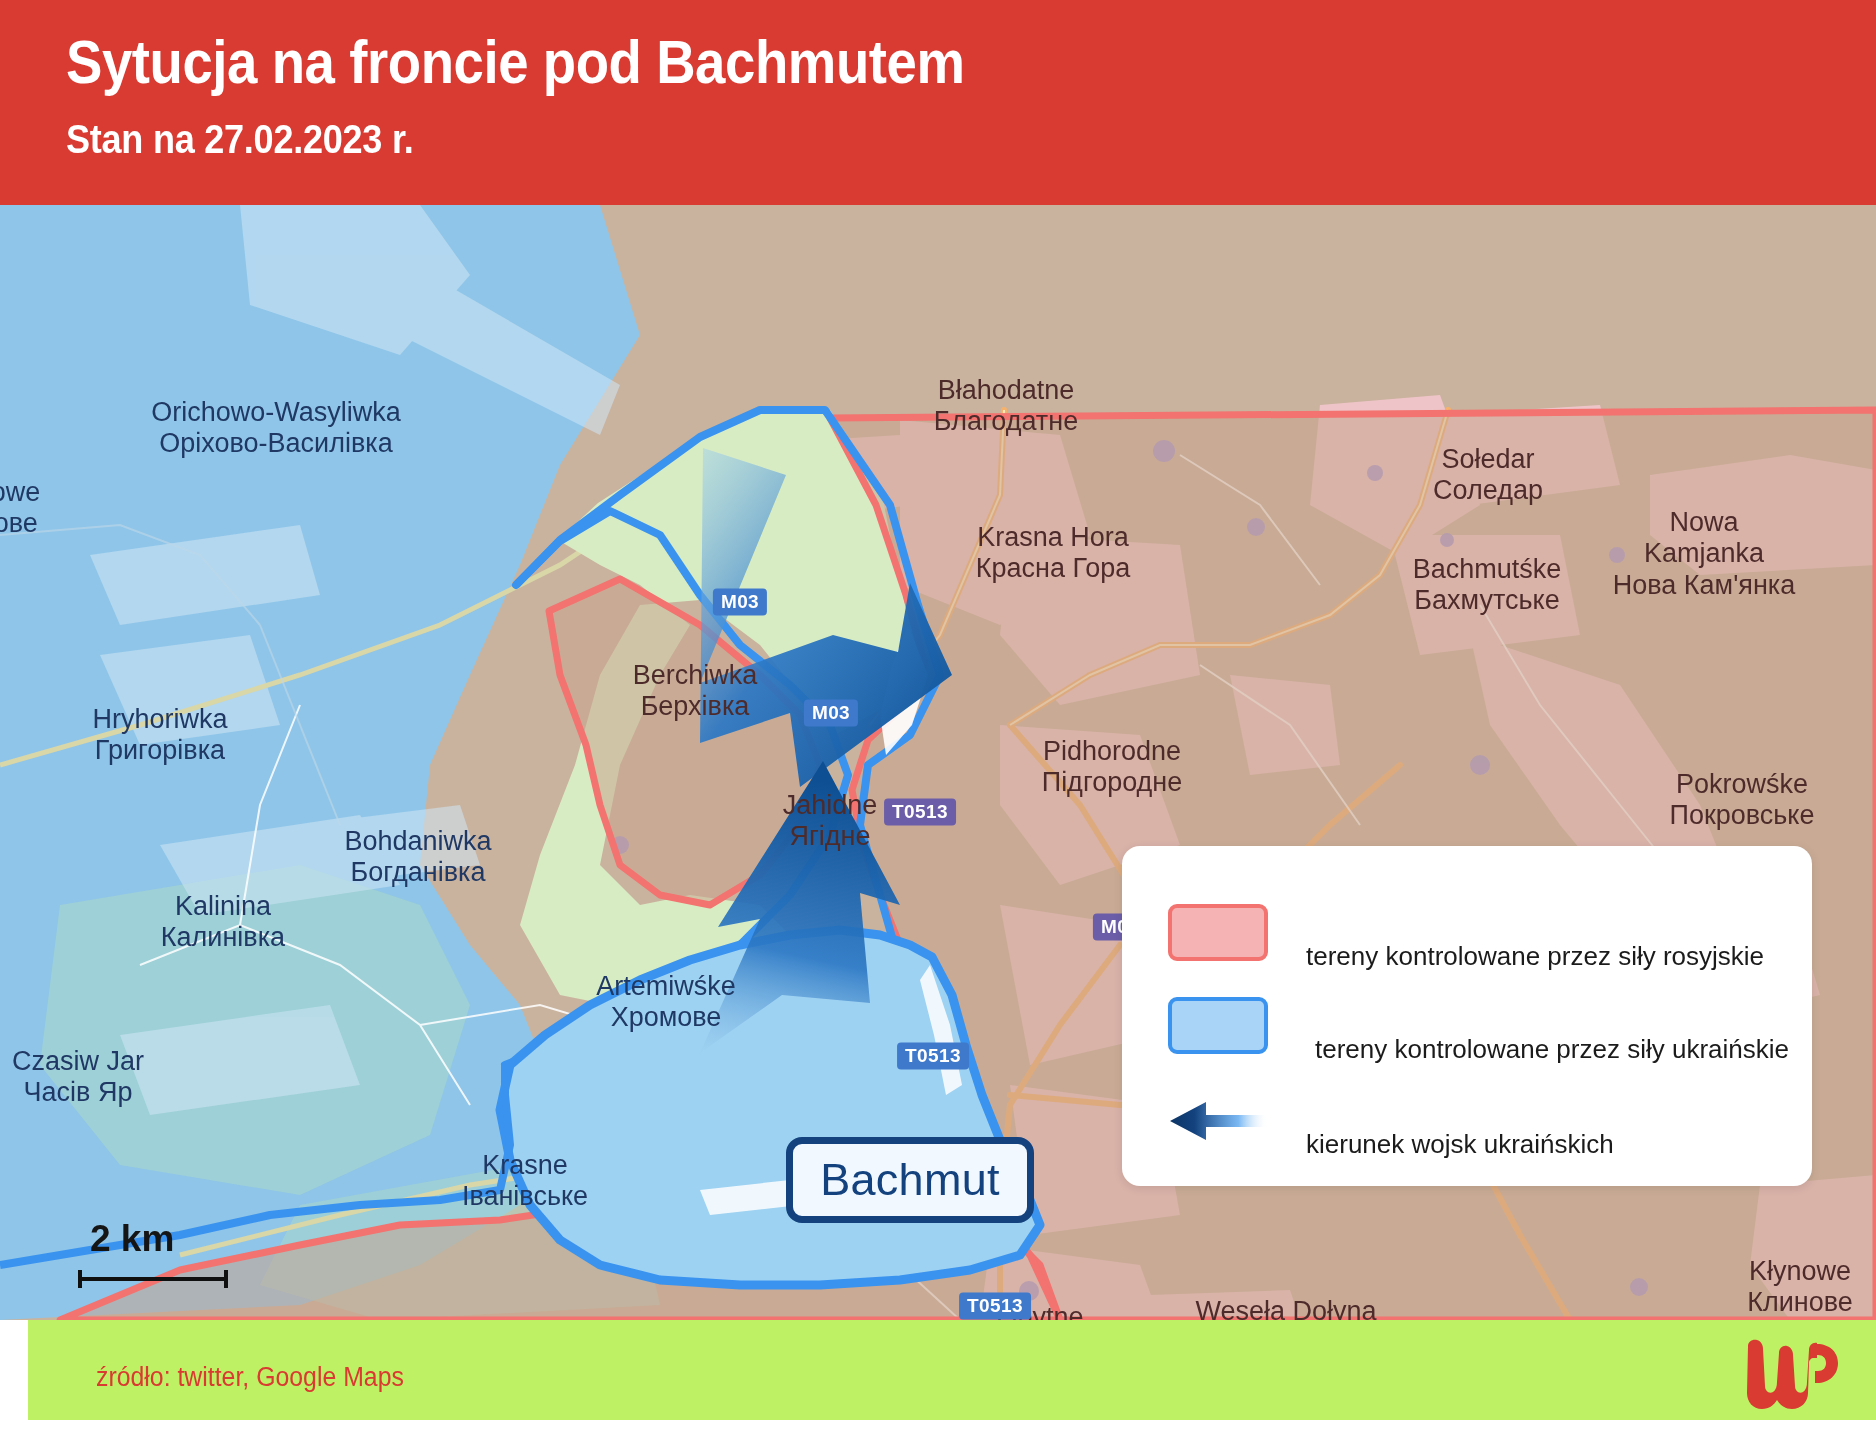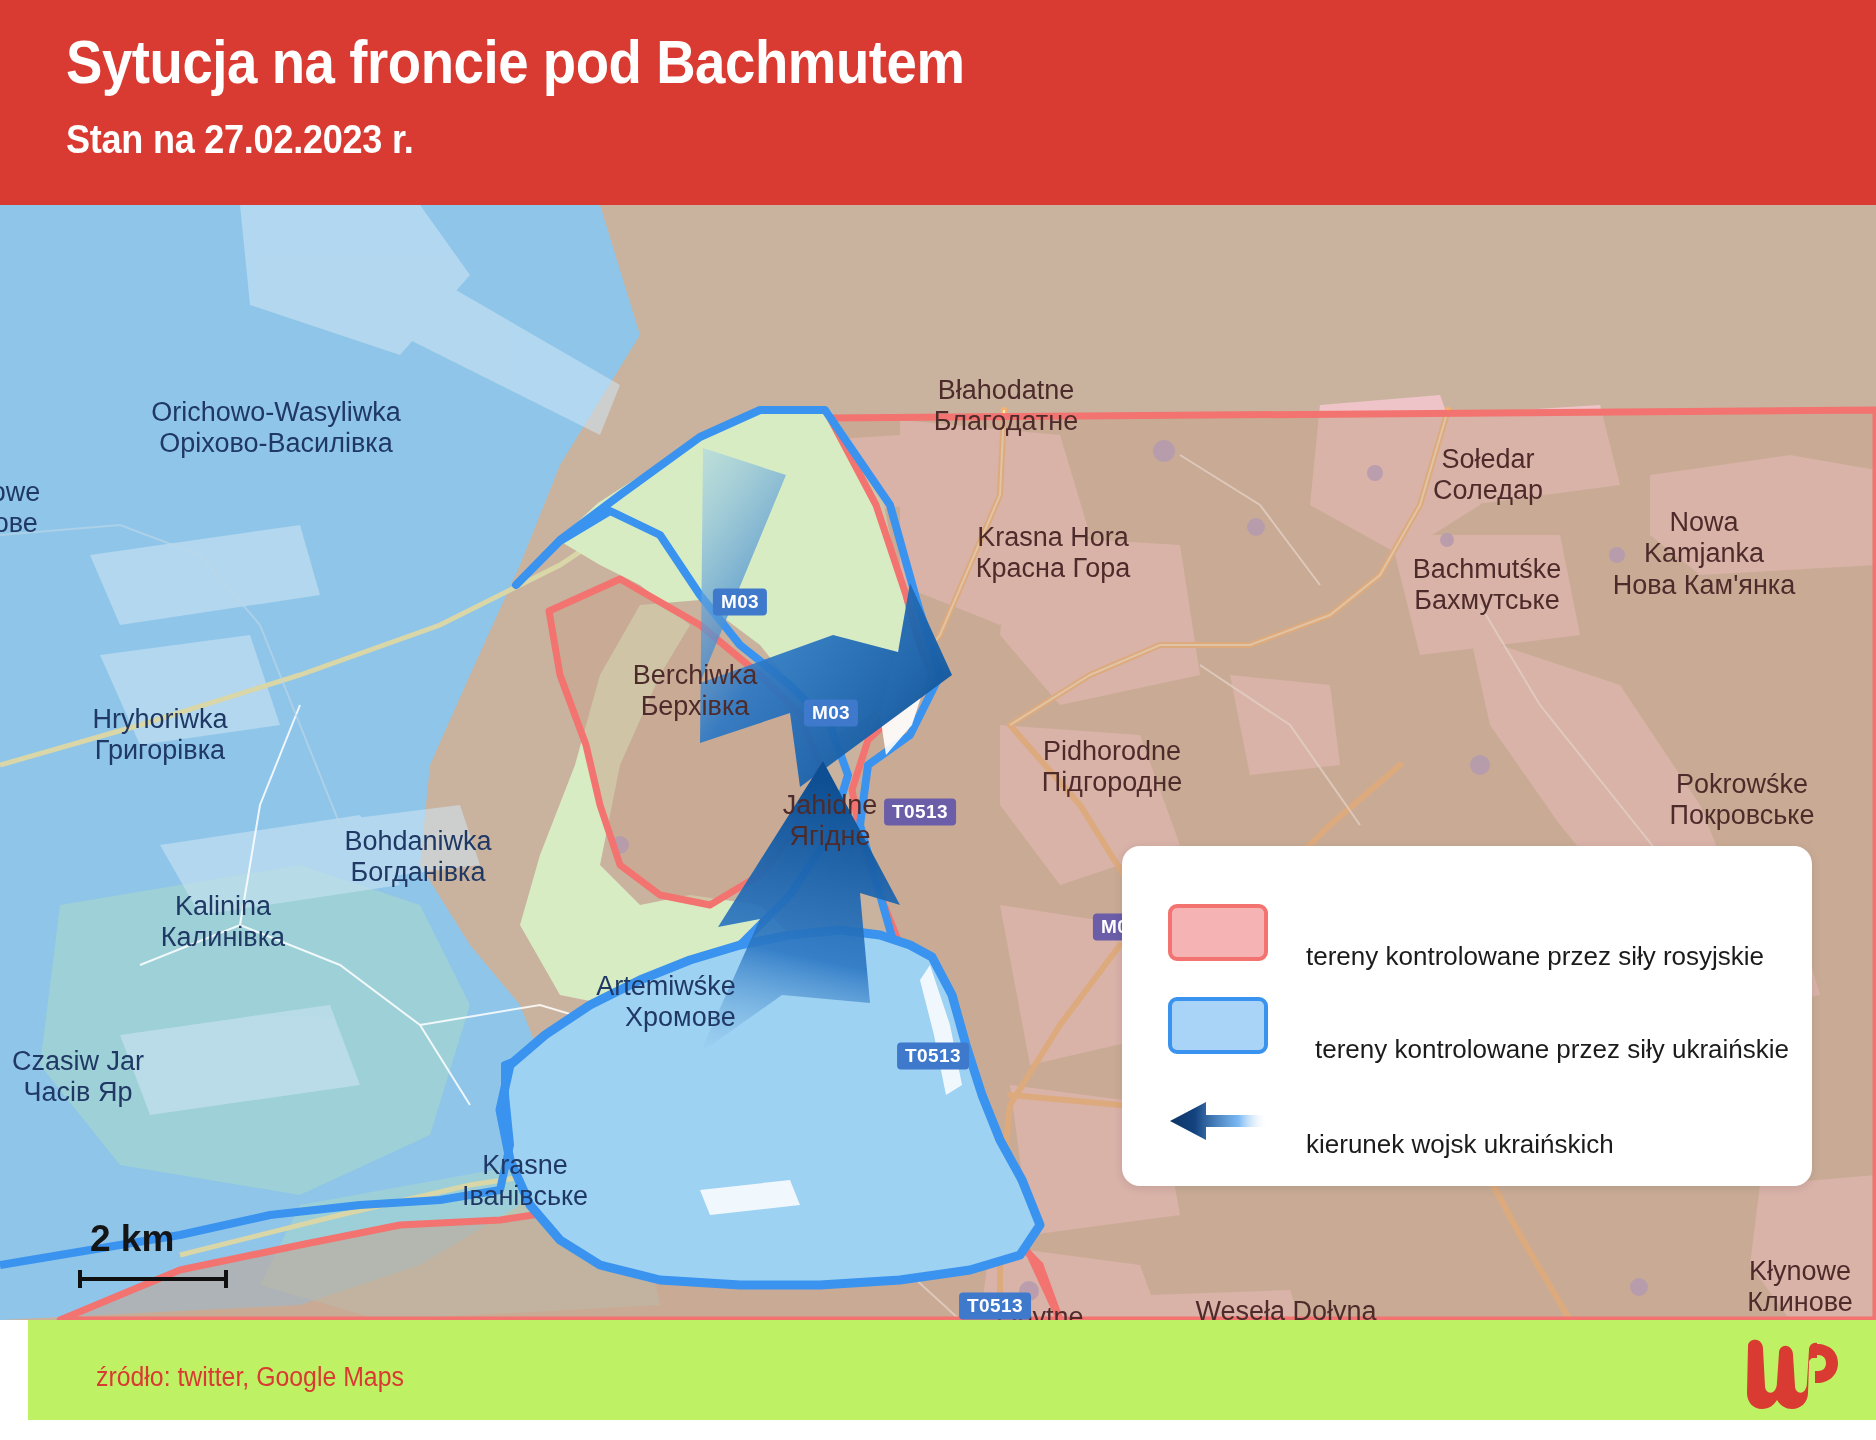--- a/index.html
+++ b/index.html
@@ -374,21 +374,21 @@
         <div>Ягідне</div>
     </div>
     <div class="maplabel lbl-blue" style="left:418px; top:621px;">
       <div>Bohdaniwka</div>
         <div>Богданівка</div>
     </div>
     <div class="maplabel lbl-blue" style="left:223px; top:686px;">
       <div>Kalinina</div>
         <div>Калинівка</div>
     </div>
-    <div class="maplabel lbl-blue" style="left:666px; top:766px;text-align:right;">
+    <div class="maplabel lbl-blue" style="left:666px; top:766px;">
       <div>Artemiwśke</div>
         <div>Хромове</div>
     </div>
     <div class="maplabel lbl-blue lt" style="left:12px; top:841px;">
       <div>Czasiw Jar</div>
         <div>Часів Яр</div>
     </div>
     <div class="maplabel lbl-blue" style="left:525px; top:945px;">
       <div>Krasne</div>
         <div>Іванівське</div>
@@ -405,20 +405,23 @@
     </div>
 
     <div class="shield shield-blue" style="left:740px;  top:397px;">M03</div>
     <div class="shield shield-blue" style="left:831px;  top:508px;">M03</div>
     <div class="shield shield-purple" style="left:920px;  top:607px;">T0513</div>
     <div class="shield shield-purple" style="left:1120px; top:722px;">M03</div>
     <div class="shield shield-purple" style="left:1212px; top:722px;">T1302</div>
     <div class="shield shield-blue" style="left:933px;  top:851px;">T0513</div>
     <div class="shield shield-blue" style="left:995px;  top:1101px;">T0513</div>
 
+    <div id="bachmut-box">
+      <span>Bachmut</span>
+    </div>
 
     <div id="scale">
       <div id="scale-label">2 km</div>
       <div id="scale-bar">
         <div class="rule"></div>
         <div class="capL"></div>
         <div class="capR"></div>
       </div>
     </div>
   </div>

